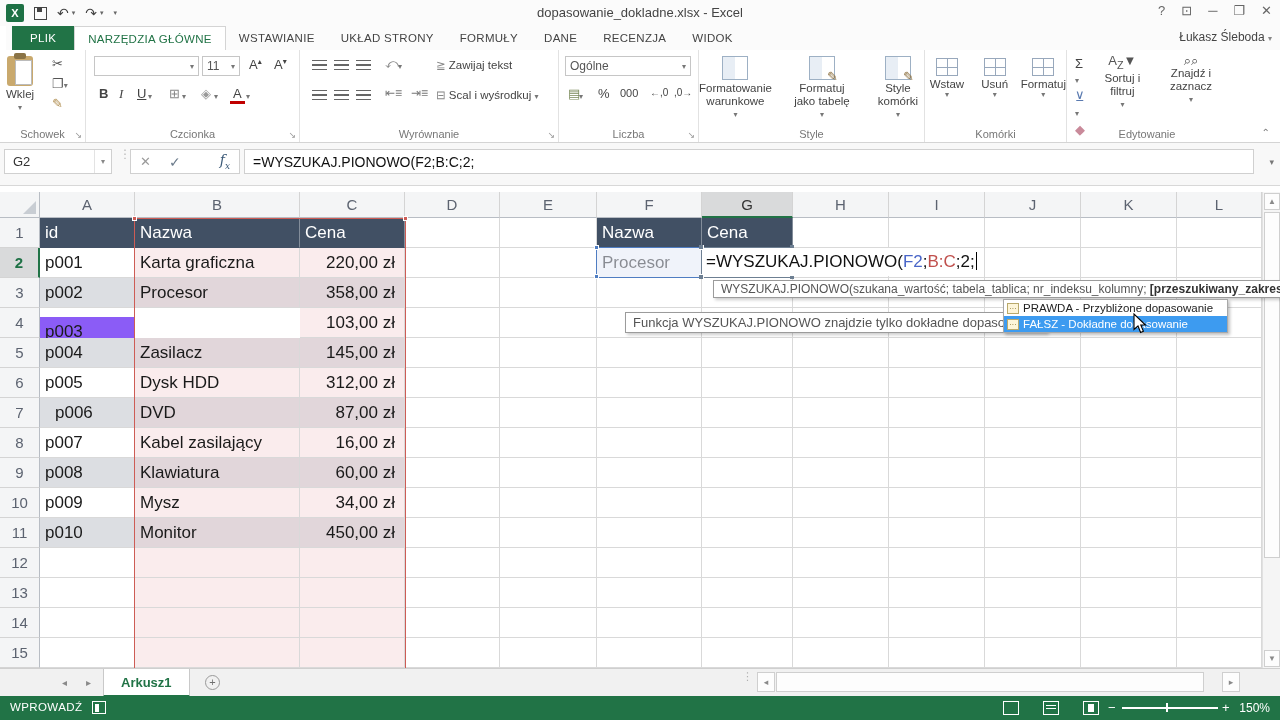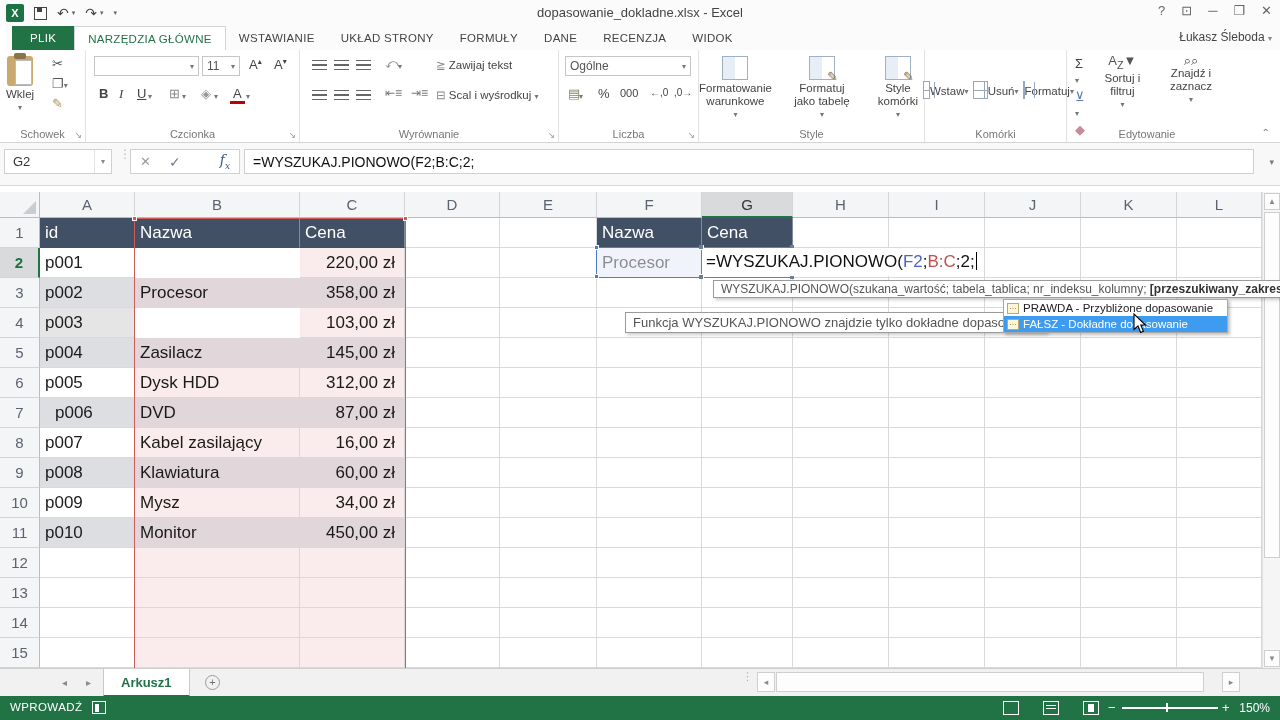--- a/index.html
+++ b/index.html
@@ -39,21 +39,21 @@
   .clip::before { content:""; position:absolute; left:7px; top:-3px; width:12px; height:6px; background:#8a7346; border-radius:2px; }
   .clip::after { content:""; position:absolute; left:8px; top:4px; width:15px; height:23px; background:#fff; border:1px solid #bbb; }
   .mini { font-size:13px; color:#555; line-height:16px; }
   .fontbox,.numbox { border:1px solid #c6c6c6; background:#fff; color:#555; font-size:12px; display:flex; align-items:center; padding:0 4px; height:20px; }
   .cbx { font-size:8px; color:#777; margin-left:auto; }
   .fbtn { font-size:13px; color:#444; padding:0 3px; }
   .lines { display:inline-block; width:15px; height:11px; background:repeating-linear-gradient(#666 0 1.5px, transparent 1.5px 4.5px); }
   .stylebtn { display:flex; flex-direction:column; align-items:center; width:74px; font-size:11.5px; color:#444; line-height:13px; text-align:center; }
   .sticon { width:26px; height:24px; margin-bottom:2px; border:1px solid #9db0c4; background:linear-gradient(90deg,#e8eef5 50%,#fff 50%); position:relative; }
   .sticon.brush::after { content:"✎"; position:absolute; right:-4px; bottom:-4px; color:#8a6d3b; font-size:13px; }
-  .cellbtn { display:flex; flex-direction:row; align-items:center; width:46px; font-size:11.5px; color:#444; }
+  .cellbtn { display:flex; flex-direction:column; align-items:center; width:46px; font-size:11.5px; color:#444; }
   .cicon { width:22px; height:18px; border:1px solid #98a8bc; background:#fff; position:relative; margin-bottom:2px; }
   .cicon::before { content:""; position:absolute; left:0; right:0; top:8px; border-top:1px solid #98a8bc; }
   .cicon::after { content:""; position:absolute; top:0; bottom:0; left:10px; border-left:1px solid #98a8bc; }
   .caret { font-size:8px; color:#777; }
   .editcol { display:flex; flex-direction:column; gap:3px; font-size:13px; color:#444; padding-top:2px; }
   .twoline { display:flex; flex-direction:column; align-items:center; font-size:11.5px; color:#444; line-height:13px; text-align:center; }
   #ribbon-collapse { position:absolute; right:10px; bottom:4px; color:#777; font-size:10px; }
 
   
   #fbar { position:absolute; left:0; top:143px; width:1280px; height:43px; background:#f8f8f8; border-bottom:1px solid #d8d8d8; }
@@ -363,20 +363,21 @@
       <div class="cell" style="left: 405px; top: 32px; width: 95px; height: 30px; background: rgb(255, 255, 255);"></div>
       <div class="cell" style="left: 500px; top: 32px; width: 97px; height: 30px; background: rgb(255, 255, 255);"></div>
       <div class="cell dark" style="left: 597px; top: 32px; width: 105px; height: 30px;">Nazwa</div>
       <div class="cell dark" style="left: 702px; top: 32px; width: 91px; height: 30px;">Cena</div>
       <div class="cell" style="left: 793px; top: 32px; width: 96px; height: 30px; background: rgb(255, 255, 255);"></div>
       <div class="cell" style="left: 889px; top: 32px; width: 96px; height: 30px; background: rgb(255, 255, 255);"></div>
       <div class="cell" style="left: 985px; top: 32px; width: 96px; height: 30px; background: rgb(255, 255, 255);"></div>
       <div class="cell" style="left: 1081px; top: 32px; width: 96px; height: 30px; background: rgb(255, 255, 255);"></div>
       <div class="cell" style="left: 1177px; top: 32px; width: 85px; height: 30px; background: rgb(255, 255, 255);"></div>
       <div class="cell" style="left: 40px; top: 62px; width: 95px; height: 30px; background: rgb(255, 255, 255);">p001</div>
+      <div class="cell" style="left: 135px; top: 62px; width: 165px; height: 30px; background: rgb(250, 236, 237);">Karta graficzna</div>
       <div class="cell num" style="left: 300px; top: 62px; width: 105px; height: 30px; background: rgb(250, 236, 237);">220,00 zł</div>
       <div class="cell" style="left: 405px; top: 62px; width: 95px; height: 30px; background: rgb(255, 255, 255);"></div>
       <div class="cell" style="left: 500px; top: 62px; width: 97px; height: 30px; background: rgb(255, 255, 255);"></div>
       <div class="cell" style="left: 597px; top: 62px; width: 105px; height: 30px; background: transparent;">Procesor</div>
       <div class="cell" style="left: 702px; top: 62px; width: 91px; height: 30px; background: rgb(255, 255, 255);"></div>
       <div class="cell" style="left: 793px; top: 62px; width: 96px; height: 30px; background: rgb(255, 255, 255);"></div>
       <div class="cell" style="left: 889px; top: 62px; width: 96px; height: 30px; background: rgb(255, 255, 255);"></div>
       <div class="cell" style="left: 985px; top: 62px; width: 96px; height: 30px; background: rgb(255, 255, 255);"></div>
       <div class="cell" style="left: 1081px; top: 62px; width: 96px; height: 30px; background: rgb(255, 255, 255);"></div>
       <div class="cell" style="left: 1177px; top: 62px; width: 85px; height: 30px; background: rgb(255, 255, 255);"></div>
@@ -385,21 +386,21 @@
       <div class="cell num" style="left: 300px; top: 92px; width: 105px; height: 30px; background: rgb(225, 214, 218);">358,00 zł</div>
       <div class="cell" style="left: 405px; top: 92px; width: 95px; height: 30px; background: rgb(255, 255, 255);"></div>
       <div class="cell" style="left: 500px; top: 92px; width: 97px; height: 30px; background: rgb(255, 255, 255);"></div>
       <div class="cell" style="left: 597px; top: 92px; width: 105px; height: 30px; background: rgb(255, 255, 255);"></div>
       <div class="cell" style="left: 702px; top: 92px; width: 91px; height: 30px; background: rgb(255, 255, 255);"></div>
       <div class="cell" style="left: 793px; top: 92px; width: 96px; height: 30px; background: rgb(255, 255, 255);"></div>
       <div class="cell" style="left: 889px; top: 92px; width: 96px; height: 30px; background: rgb(255, 255, 255);"></div>
       <div class="cell" style="left: 985px; top: 92px; width: 96px; height: 30px; background: rgb(255, 255, 255);"></div>
       <div class="cell" style="left: 1081px; top: 92px; width: 96px; height: 30px; background: rgb(255, 255, 255);"></div>
       <div class="cell" style="left: 1177px; top: 92px; width: 85px; height: 30px; background: rgb(255, 255, 255);"></div>
-      <div class="cell" style="left: 40px; top: 122px; width: 95px; height: 30px; background: #e5e5e5;">p003</div>
+      <div class="cell" style="left: 40px; top: 131px; width: 95px; height: 30px; background: #8b5cf6;">p003</div>
       <div class="cell num" style="left: 300px; top: 122px; width: 105px; height: 30px; background: rgb(250, 236, 237);">103,00 zł</div>
       <div class="cell" style="left: 405px; top: 122px; width: 95px; height: 30px; background: rgb(255, 255, 255);"></div>
       <div class="cell" style="left: 500px; top: 122px; width: 97px; height: 30px; background: rgb(255, 255, 255);"></div>
       <div class="cell" style="left: 597px; top: 122px; width: 105px; height: 30px; background: rgb(255, 255, 255);"></div>
       <div class="cell" style="left: 702px; top: 122px; width: 91px; height: 30px; background: rgb(255, 255, 255);"></div>
       <div class="cell" style="left: 793px; top: 122px; width: 96px; height: 30px; background: rgb(255, 255, 255);"></div>
       <div class="cell" style="left: 889px; top: 122px; width: 96px; height: 30px; background: rgb(255, 255, 255);"></div>
       <div class="cell" style="left: 985px; top: 122px; width: 96px; height: 30px; background: rgb(255, 255, 255);"></div>
       <div class="cell" style="left: 1081px; top: 122px; width: 96px; height: 30px; background: rgb(255, 255, 255);"></div>
       <div class="cell" style="left: 1177px; top: 122px; width: 85px; height: 30px; background: rgb(255, 255, 255);"></div>

